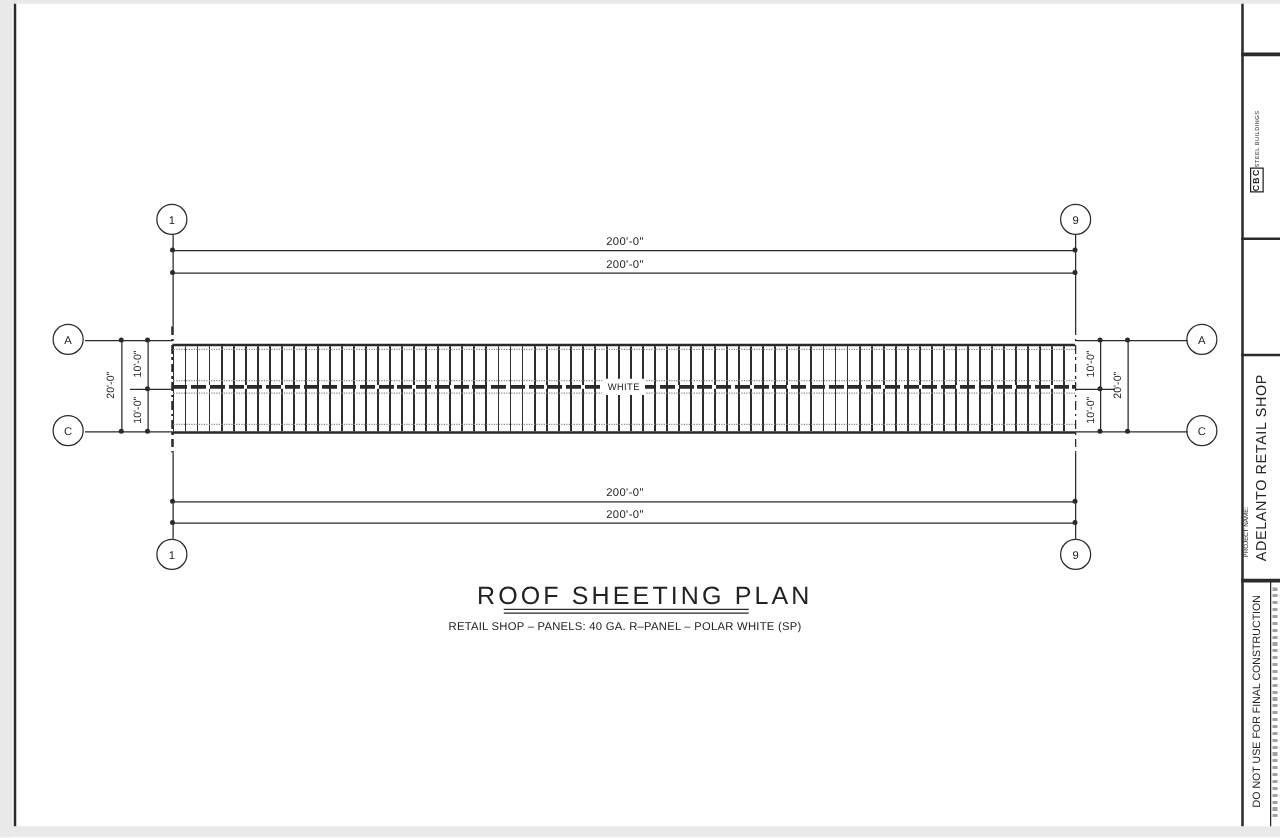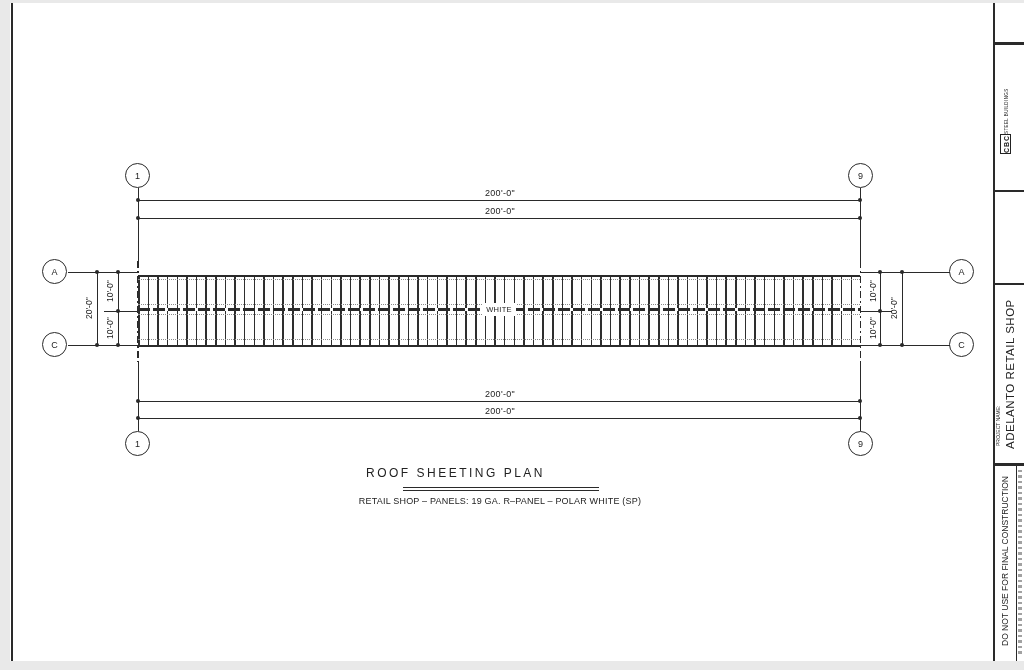--- a/index.html
+++ b/index.html
@@ -34,22 +34,22 @@
   .dotted-row{position:absolute;left:0;right:0;height:0;border-top:1px dotted #8a8a8a;}
   #ridge-bar{
     position:absolute;left:0;right:0;top:31px;height:3px;
     background:repeating-linear-gradient(to right,#2a2a2a 0 12px,#ffffff 12px 15px);
   }
   #ridge-label{
     position:absolute;left:344px;top:26px;width:34px;height:13px;background:#fff;
     font-size:7.5px;display:flex;align-items:center;justify-content:center;letter-spacing:.3px;
   }
   #plan-title{
-    position:absolute;left:366px;top:466px;width:300px;text-align:left;
-    font-size:12px;letter-spacing:2.5px;white-space:nowrap;
+    position:absolute;left:350px;top:466px;width:300px;text-align:right;
+    font-size:20px;letter-spacing:2.5px;white-space:nowrap;
   }
   #plan-title-underline{
     position:absolute;left:403px;top:487px;width:196px;height:3.5px;box-sizing:border-box;
     border-top:1.3px solid #2a2a2a;border-bottom:1.3px solid #2a2a2a;
   }
   #plan-subtitle{
     position:absolute;left:320px;top:496px;width:360px;text-align:center;
     font-size:9px;letter-spacing:.2px;white-space:nowrap;
   }
   #logo-box{font-size:7px;font-weight:bold;border:1.2px solid #222;padding:0 1px;letter-spacing:1px;}
@@ -166,13 +166,13 @@
   <div class="dotted-row" style="top:2px;"></div>
   <div class="dotted-row" style="top:27px;"></div>
   <div class="dotted-row" style="top:37px;"></div>
   <div class="dotted-row" style="top:62px;"></div>
   <div id="ridge-bar"></div>
   <div id="ridge-label">WHITE</div>
 </div>
 
 <div id="plan-title">ROOF SHEETING PLAN</div>
 <div id="plan-title-underline"></div>
-<div id="plan-subtitle">RETAIL SHOP – PANELS: 19 GA. R–PANEL – POLAR WHITE (SP)</div>
+<div id="plan-subtitle">RETAIL SHOP – PANELS: 40 GA. R–PANEL – POLAR WHITE (SP)</div>
 
 </body></html>

